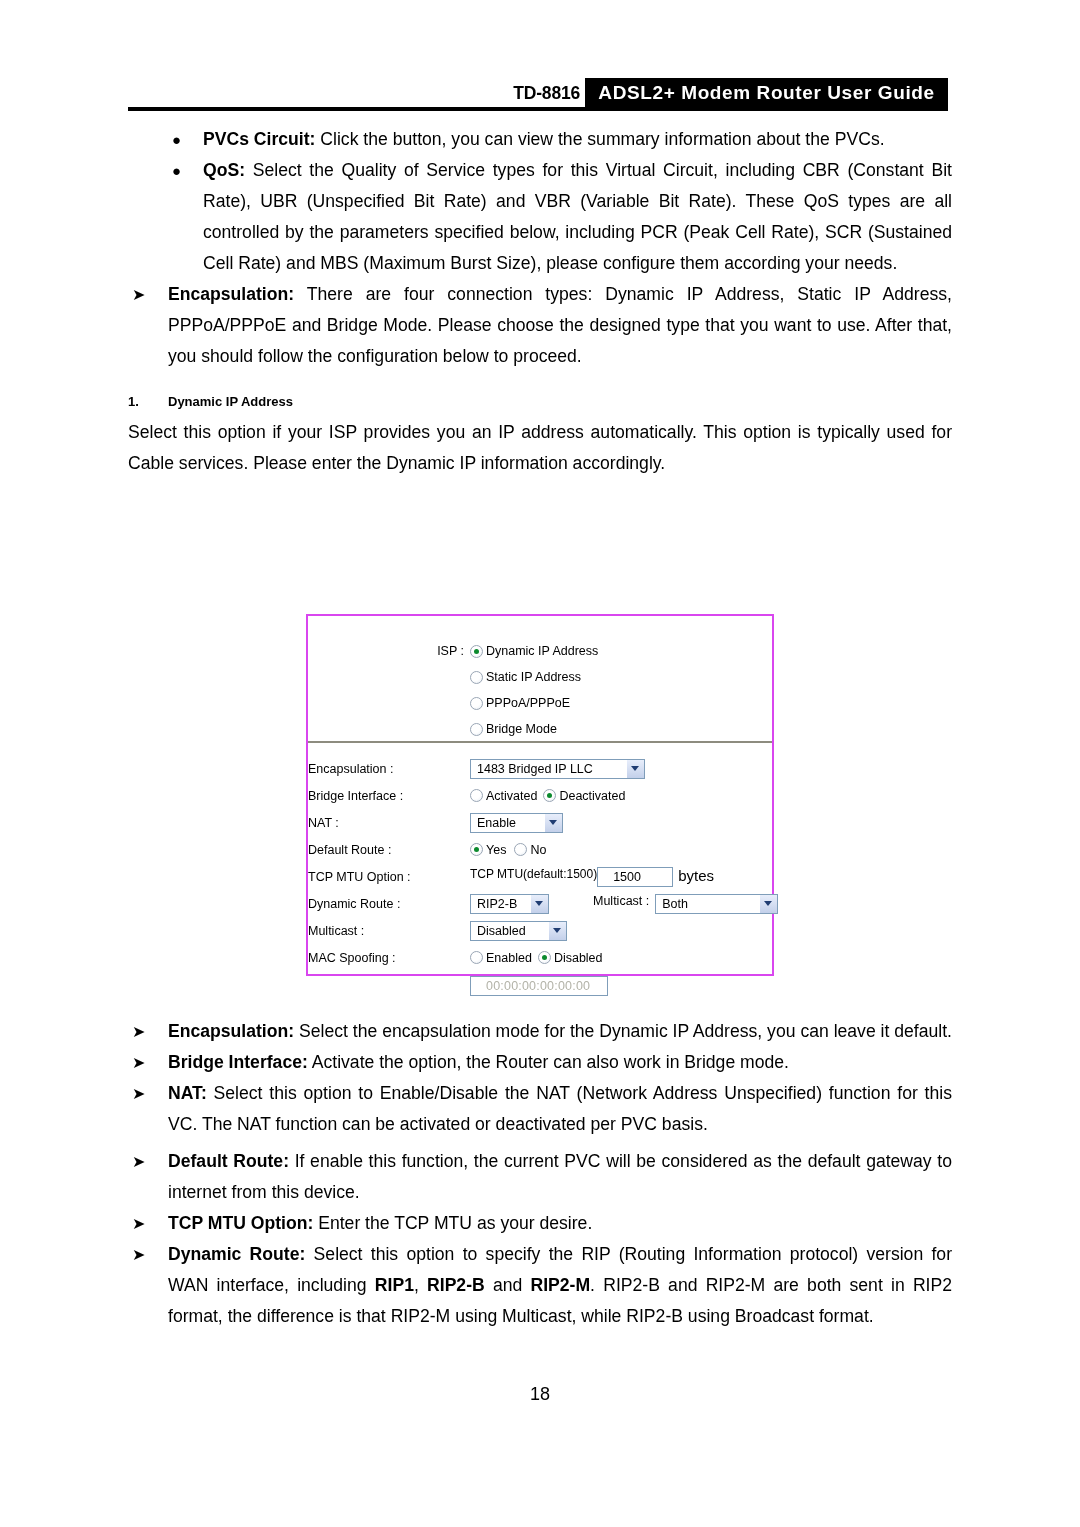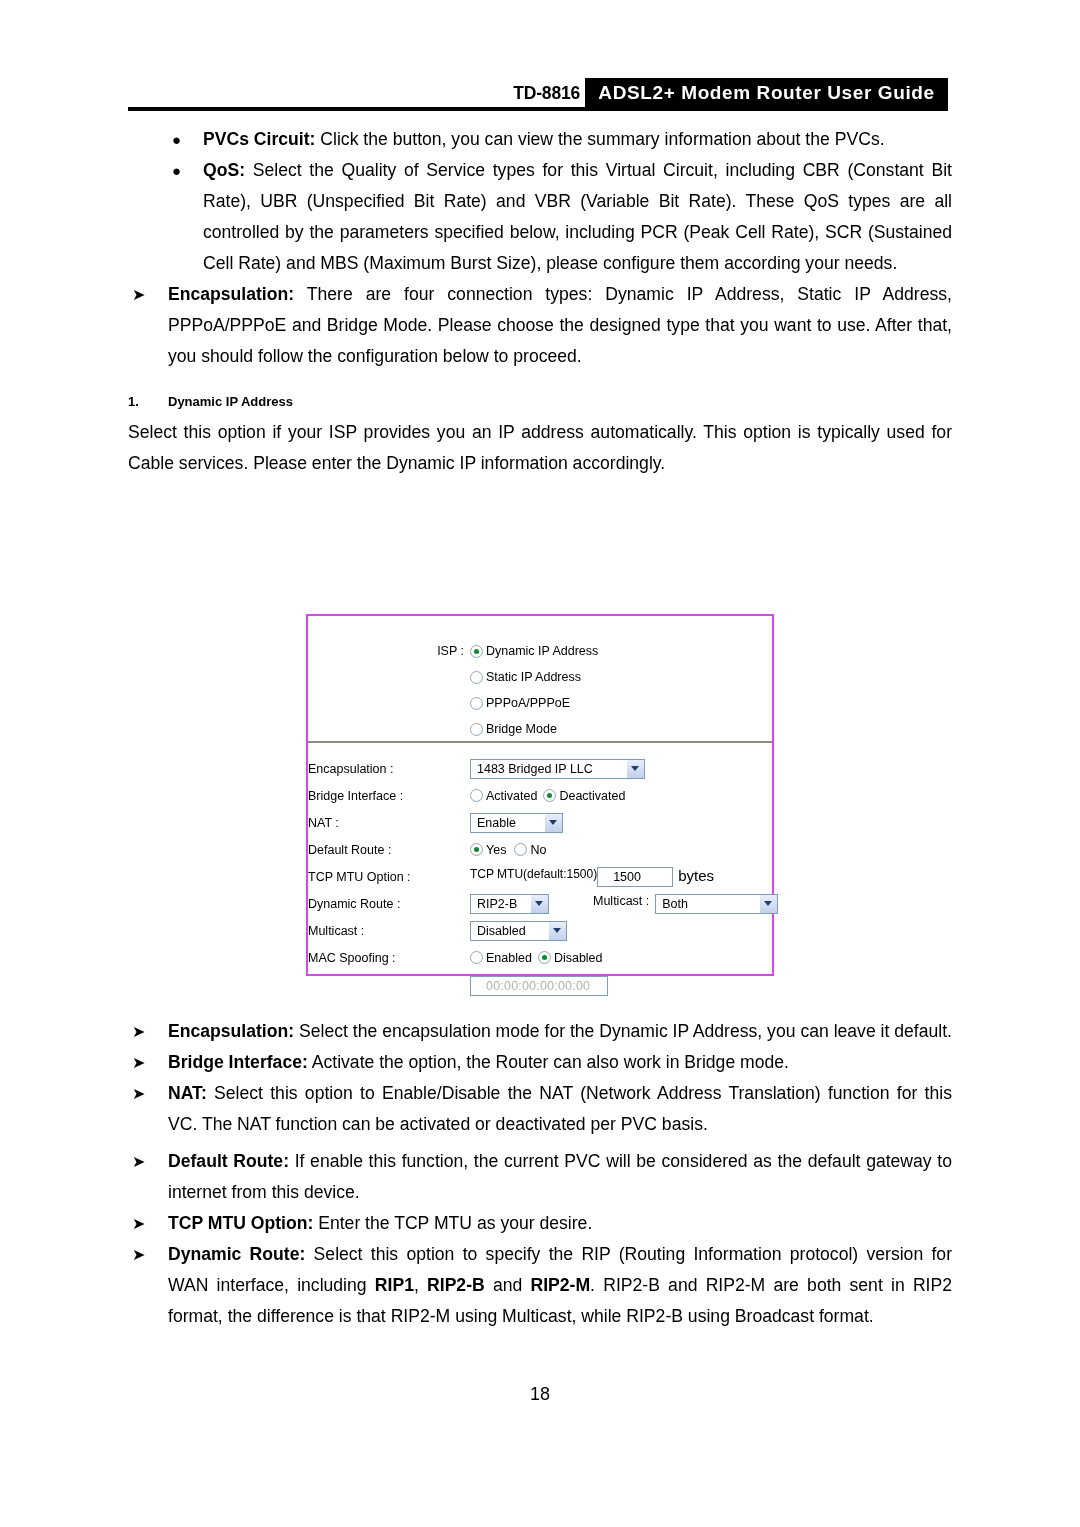--- a/index.html
+++ b/index.html
@@ -486,21 +486,21 @@
   <div class="bullet-row arrow">
     <span class="arr">➤</span>
     <span class="btxt">
       <b>Bridge Interface:</b><span> Activate the option, the Router can also work in Bridge mode.</span>
     </span>
   </div>
 
   <div class="bullet-row arrow">
     <span class="arr">➤</span>
     <span class="btxt">
-      <b>NAT:</b><span> Select this option to Enable/Disable the NAT (Network Address Translation) function for this VC. The NAT function can be activated or deactivated per PVC basis.</span>
+      <b>NAT:</b><span> Select this option to Enable/Disable the NAT (Network Address Unspecified) function for this VC. The NAT function can be activated or deactivated per PVC basis.</span>
     </span>
   </div>
 
   <div class="spacer-xs"></div>
 
   <div class="bullet-row arrow">
     <span class="arr">➤</span>
     <span class="btxt">
       <b>Default Route:</b><span> If enable this function, the current PVC will be considered as the default gateway to internet from this device.</span>
     </span>

